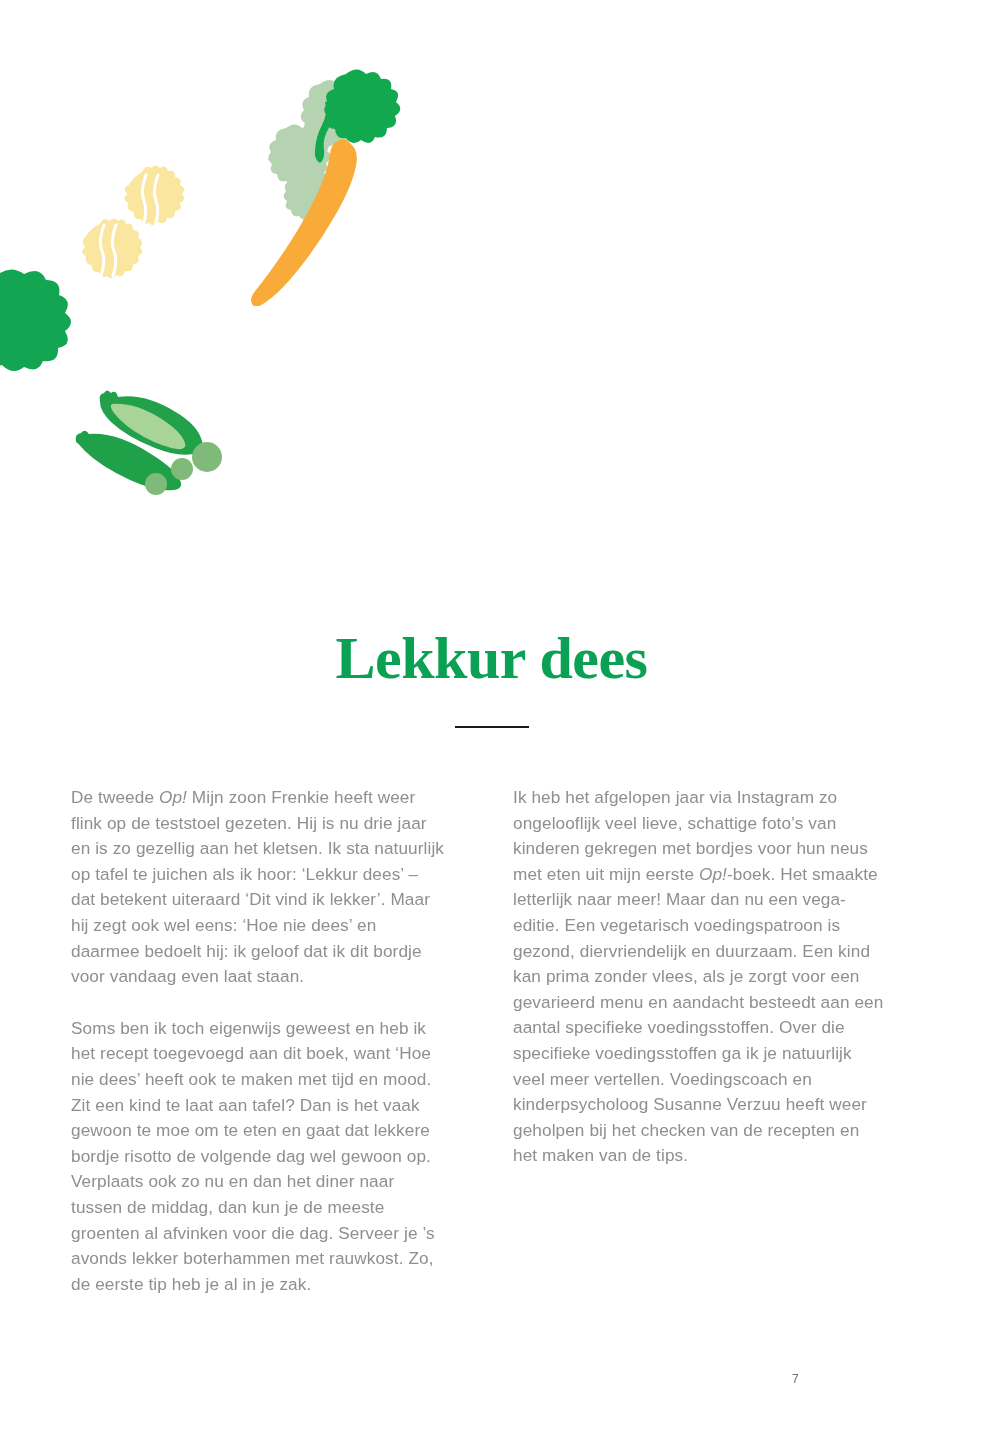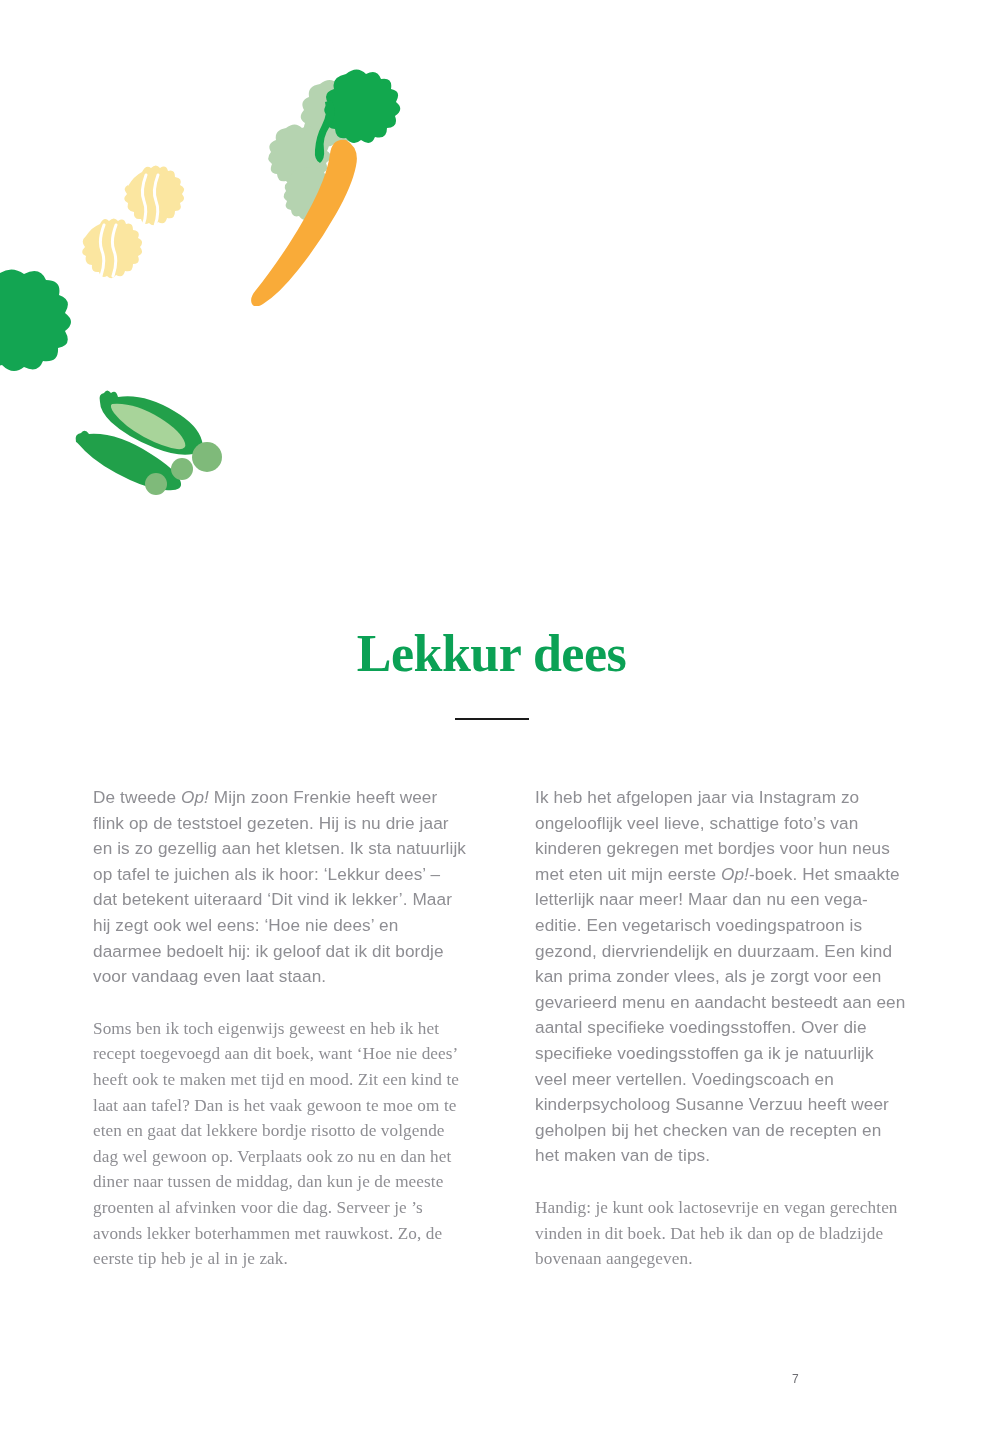--- a/index.html
+++ b/index.html
@@ -31,54 +31,54 @@
     position: absolute;
     left: 0;
     right: 0;
     top: 628px;
     text-align: center;
   }
   .page-title {
     margin: 0;
     font-family: "Liberation Serif", "DejaVu Serif", serif;
     font-weight: 700;
-    font-size: 52px;
+    font-size: 60px;
     line-height: 1.0;
     letter-spacing: -0.5px;
     color: #0ba155;
   }
   .title-rule {
     width: 74px;
     height: 2px;
     background: #1a1a1a;
     margin: 38px auto 0 auto;
   }
 
   
   .columns {
     position: absolute;
-    left: 93px;
+    left: 71px;
     top: 785px;
     width: 817px;
     display: flex;
     gap: 67px;
   }
   .col {
     width: 388px;
   }
   .col p {
     margin: 0 0 26px 0;
     font-family: "Liberation Sans", sans-serif;
     font-weight: 300;
     font-size: 17.2px;
     line-height: 25.6px;
     color: #8e8e93;
     letter-spacing: 0.1px;
   }
-  .col p:last-child { margin-bottom: 0; font-family: Liberation Serif, serif; }
+  .col p:last-child { margin-bottom: 0; }
   .col em { font-style: italic; }
 
   
   .folio {
     position: absolute;
     left: 792px;
     top: 1372px;
     font-family: "Liberation Sans", sans-serif;
     font-weight: 300;
     font-size: 12px;
@@ -166,19 +166,18 @@
     <div class="title-rule"></div>
   </div>
 
   <div class="columns">
     <div class="col">
         <p>De tweede <em>Op!</em> Mijn zoon Frenkie heeft weer flink op de teststoel gezeten. Hij is nu drie jaar en is zo gezellig aan het kletsen. Ik sta natuurlijk op tafel te juichen als ik hoor: ‘Lekkur dees’ – dat betekent uiteraard ‘Dit vind ik lekker’. Maar hij zegt ook wel eens: ‘Hoe nie dees’ en daarmee bedoelt hij: ik geloof dat ik dit bordje voor vandaag even laat staan.</p>
         <p>Soms ben ik toch eigenwijs geweest en heb ik het recept toegevoegd aan dit boek, want ‘Hoe nie dees’ heeft ook te maken met tijd en mood. Zit een kind te laat aan tafel? Dan is het vaak gewoon te moe om te eten en gaat dat lekkere bordje risotto de volgende dag wel gewoon op. Verplaats ook zo nu en dan het diner naar tussen de middag, dan kun je de meeste groenten al afvinken voor die dag. Serveer je ’s avonds lekker boterhammen met rauwkost. Zo, de eerste tip heb je al in je zak.</p>
       </div>
     <div class="col">
         <p>Ik heb het afgelopen jaar via Instagram zo ongelooflijk veel lieve, schattige foto’s van kinderen gekregen met bordjes voor hun neus met eten uit mijn eerste <em>Op!</em>-boek. Het smaakte letterlijk naar meer! Maar dan nu een vega-editie. Een vegetarisch voedingspatroon is gezond, diervriendelijk en duurzaam. Een kind kan prima zonder vlees, als je zorgt voor een gevarieerd menu en aandacht besteedt aan een aantal specifieke voedingsstoffen. Over die specifieke voedingsstoffen ga ik je natuurlijk veel meer vertellen. Voedingscoach en kinderpsycholoog Susanne Verzuu heeft weer geholpen bij het checken van de recepten en het maken van de tips.</p>
-        <p>Handig: je kunt ook lactosevrije en vegan gerechten vinden in dit boek. Dat heb ik dan op de bladzijde bovenaan aangegeven.</p>
       </div>
   </div>
 
   <div class="folio">7</div>
 
 </div>
 
 </body></html>

